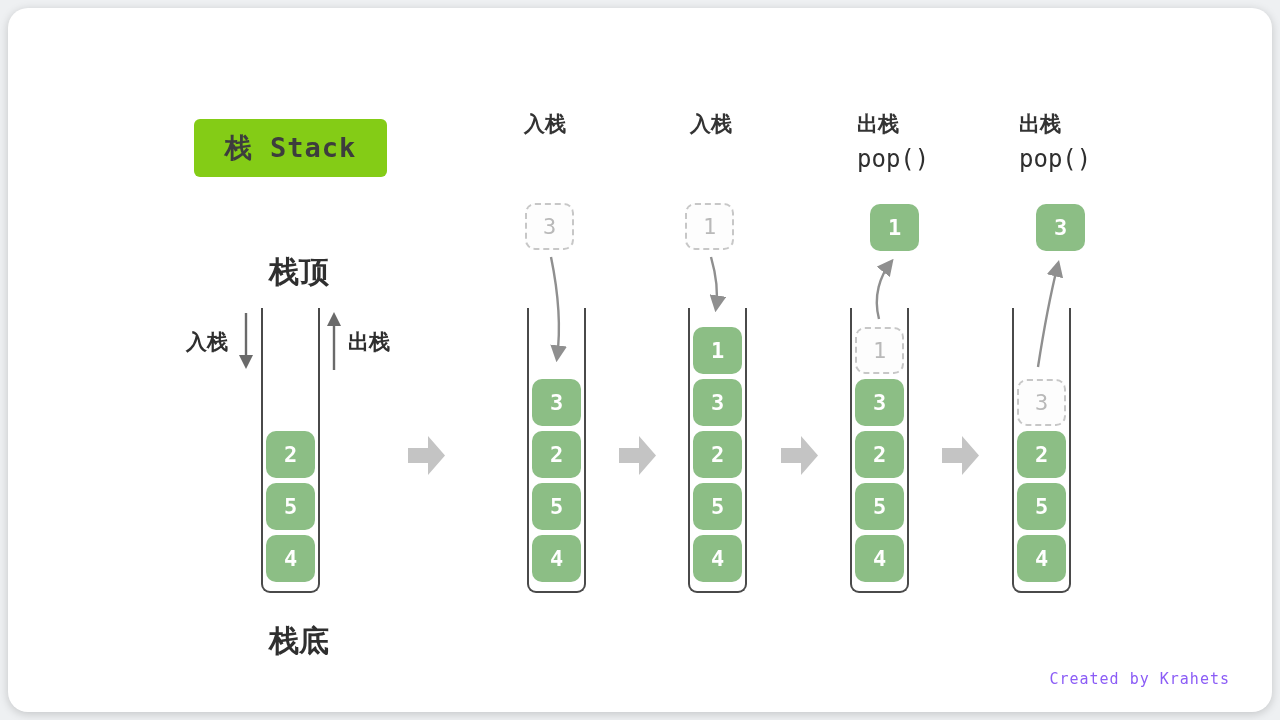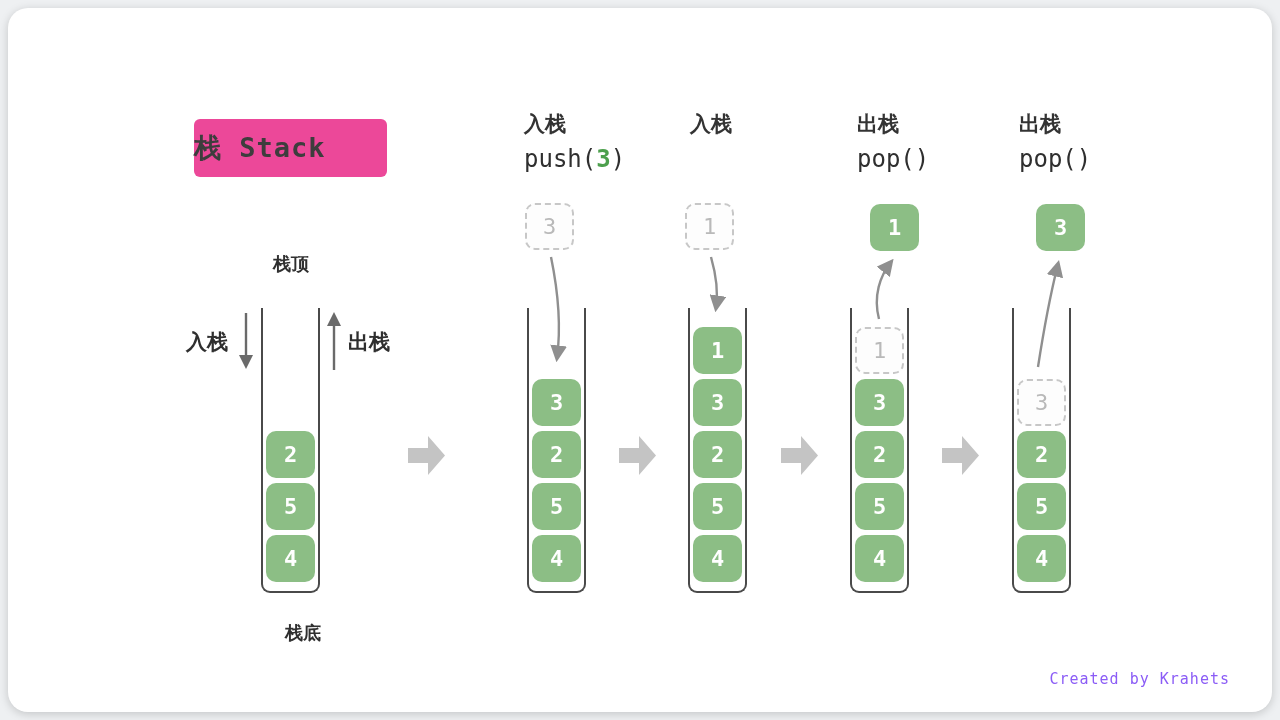--- a/index.html
+++ b/index.html
@@ -1,24 +1,24 @@
 <!DOCTYPE html>
 <html><head>
 <meta charset="utf-8">
 <style>
   html,body{margin:0;padding:0;background:#eef0f2;}
   .canvas{position:relative;width:1280px;height:720px;background:#eef0f2;overflow:hidden;
           font-family:"DejaVu Sans","Liberation Sans",sans-serif;}
   .card{position:absolute;left:8px;top:8px;width:1264px;height:704px;background:#ffffff;
         border-radius:20px;box-shadow:0 2px 10px rgba(0,0,0,0.18);}
-  .title-box{position:absolute;left:186px;top:111px;width:193px;height:58px;background:#ec4899;
-             border-radius:6px;display:flex;align-items:center;
+  .title-box{position:absolute;left:186px;top:111px;width:193px;height:58px;background:#84cc16;
+             border-radius:6px;display:flex;align-items:center;justify-content:center;
              font-family:"DejaVu Sans Mono","Liberation Mono",monospace;
              font-size:27px;font-weight:700;color:#3d3d3d;letter-spacing:1px;}
-  .zh-label{position:absolute;font-size:18px;font-weight:700;color:#2f2f2f;}
+  .zh-label{position:absolute;font-size:30px;font-weight:700;color:#2f2f2f;margin-left:8px;}
   .side-label{position:absolute;font-size:21px;font-weight:700;color:#2f2f2f;}
   .stack-container{position:absolute;top:300px;width:59px;height:285px;box-sizing:border-box;
                    border-left:2px solid #4a4a4a;border-right:2px solid #4a4a4a;
                    border-bottom:2px solid #4a4a4a;
                    border-bottom-left-radius:9px;border-bottom-right-radius:9px;}
   .cell{position:absolute;left:3px;width:49px;height:47px;box-sizing:border-box;border-radius:10px;
         display:flex;align-items:center;justify-content:center;
         font-family:"DejaVu Sans Mono","Liberation Mono",monospace;font-size:22px;font-weight:700;}
   .cell.solid{background:#8CBE85;color:#ffffff;}
   .cell.ghost{background:#fdfdfd;border:2px dashed #c7c7c7;color:#b9b9b9;font-weight:400;}
@@ -47,21 +47,20 @@
       <span>栈 Stack</span>
     </div>
 
     <div class="zh-label" style="left:253px;top:244px;width:60px;text-align:center;">栈顶</div>
     <div class="zh-label" style="left:253px;top:613px;width:60px;text-align:right;">栈底</div>
     <div class="side-label" style="left:178px;top:320px;">入栈</div>
     <div class="side-label" style="left:340px;top:320px;">出栈</div>
 
     <div class="step-header" style="left:516px;">
       <div class="zh">入栈</div>
-      <div class="code"><span>push(</span><span class="arg">3</span><span>)</span></div>
     </div>
     <div class="step-header" style="left:682px;">
       <div class="zh">入栈</div>
     </div>
     <div class="step-header" style="left:849px;">
       <div class="zh">出栈</div>
       <div class="code"><span>pop(</span><span class="arg"></span><span>)</span></div>
     </div>
     <div class="step-header" style="left:1011px;">
       <div class="zh">出栈</div>

